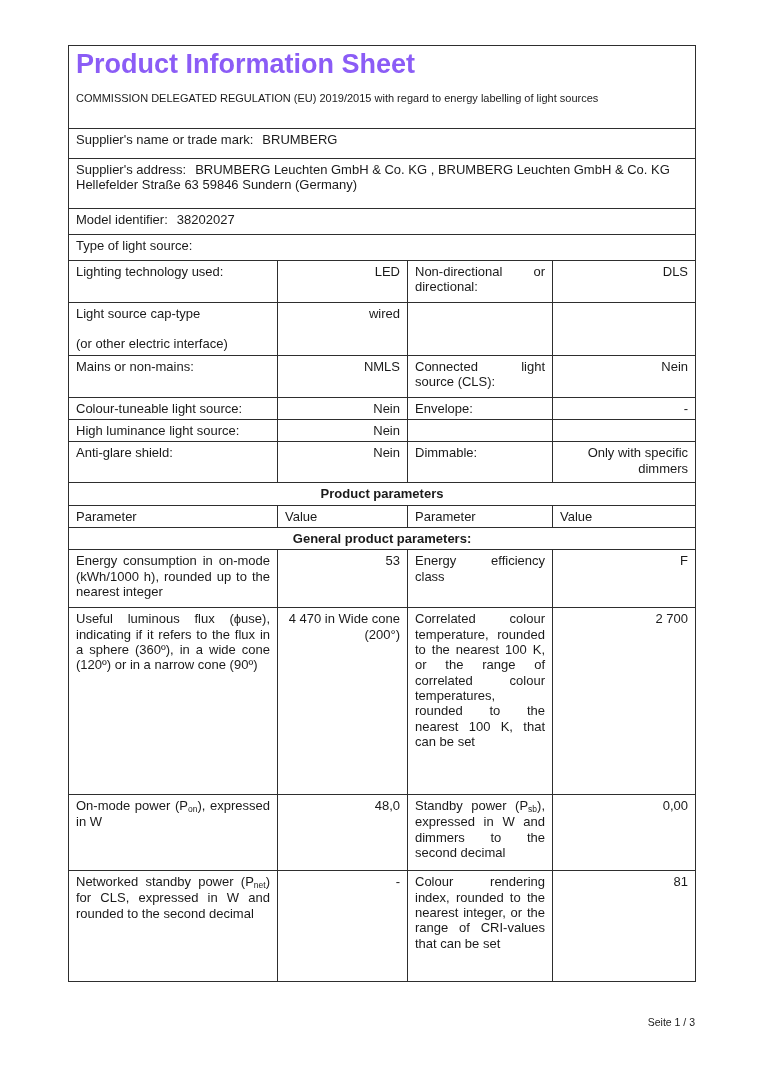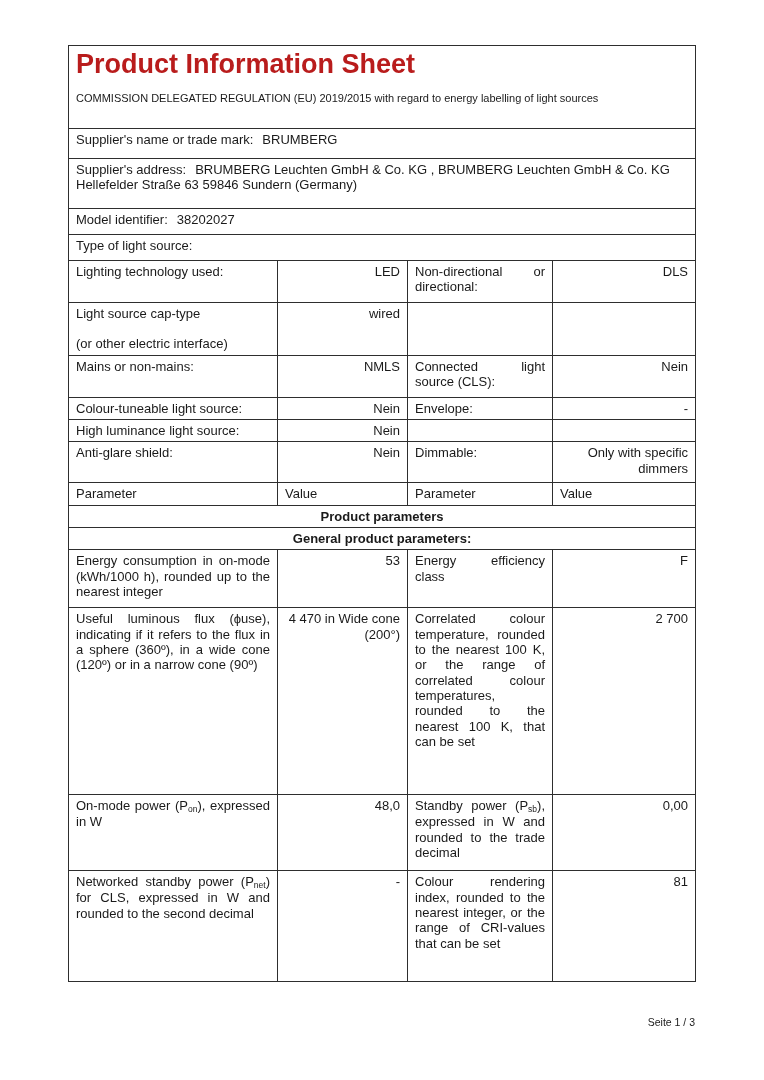--- a/index.html
+++ b/index.html
@@ -21,21 +21,21 @@
   }
   table.doc td {
     border: 1px solid #2e2e2e;
     vertical-align: top;
     padding: 3px 7px;
   }
   .title-cell { padding: 6px 7px 4px 7px; }
   h1.doc-title {
     font-size: 27px;
     font-weight: bold;
-    color: #b91c1c;
+    color: #8b5cf6;
     letter-spacing: 0px;
   }
   p.doc-subtitle {
     margin-top: 11px;
     font-size: 11px;
     color: #1a1a1a;
   }
   .lbl { font-weight: normal; }
   .inline-val { margin-left: 9px; }
   .param { text-align: justify; }
@@ -129,48 +129,48 @@
     <td class="center"></td>
   </tr>
   <tr style="height:41px">
     <td class="param">Anti-glare shield:</td>
     <td class="center">Nein</td>
     <td class="param">Dimmable:</td>
     <td class="center">Only with specific dimmers</td>
   </tr>
 
   <tr style="height:21px">
+    <td colspan="4" class="sec">Product parameters</td>
+  </tr>
+  <tr style="height:21px">
     <td>Parameter</td>
     <td>Value</td>
     <td>Parameter</td>
     <td>Value</td>
-  </tr>
-  <tr style="height:21px">
-    <td colspan="4" class="sec">Product parameters</td>
   </tr>
   <tr style="height:21px">
     <td colspan="4" class="sec">General product parameters:</td>
   </tr>
 
   <tr style="height:58px">
     <td class="param">Energy consumption in on-mode (kWh/1000 h), rounded up to the nearest integer</td>
     <td class="center">53</td>
     <td class="param">Energy efficiency class</td>
     <td class="center">F</td>
   </tr>
   <tr style="height:187px">
     <td class="param">Useful luminous flux (ϕuse), indicating if it refers to the flux in a sphere (360º), in a wide cone (120º) or in a narrow cone (90º)</td>
     <td class="center">4 470 in Wide cone (200°)</td>
     <td class="param">Correlated colour temperature, rounded to the nearest 100 K, or the range of correlated colour temperatures, rounded to the nearest 100 K, that can be set</td>
     <td class="center">2 700</td>
   </tr>
   <tr style="height:76px">
     <td class="param"><span>On-mode power (P</span><span class="sb">on</span><span>), expressed in W</span></td>
     <td class="center">48,0</td>
-    <td class="param"><span>Standby power (P</span><span class="sb">sb</span><span>), expressed in W and rounded to the trade decimal</span></td>
+    <td class="param"><span>Standby power (P</span><span class="sb">sb</span><span>), expressed in W and dimmers to the second decimal</span></td>
     <td class="center">0,00</td>
   </tr>
   <tr style="height:111px">
     <td class="param"><span>Networked standby power (P</span><span class="sb">net</span><span>) for CLS, expressed in W and rounded to the second decimal</span></td>
     <td class="center">-</td>
     <td class="param">Colour rendering index, rounded to the nearest integer, or the range of CRI-values that can be set</td>
     <td class="center">81</td>
   </tr>
 </tbody>
   </table>

